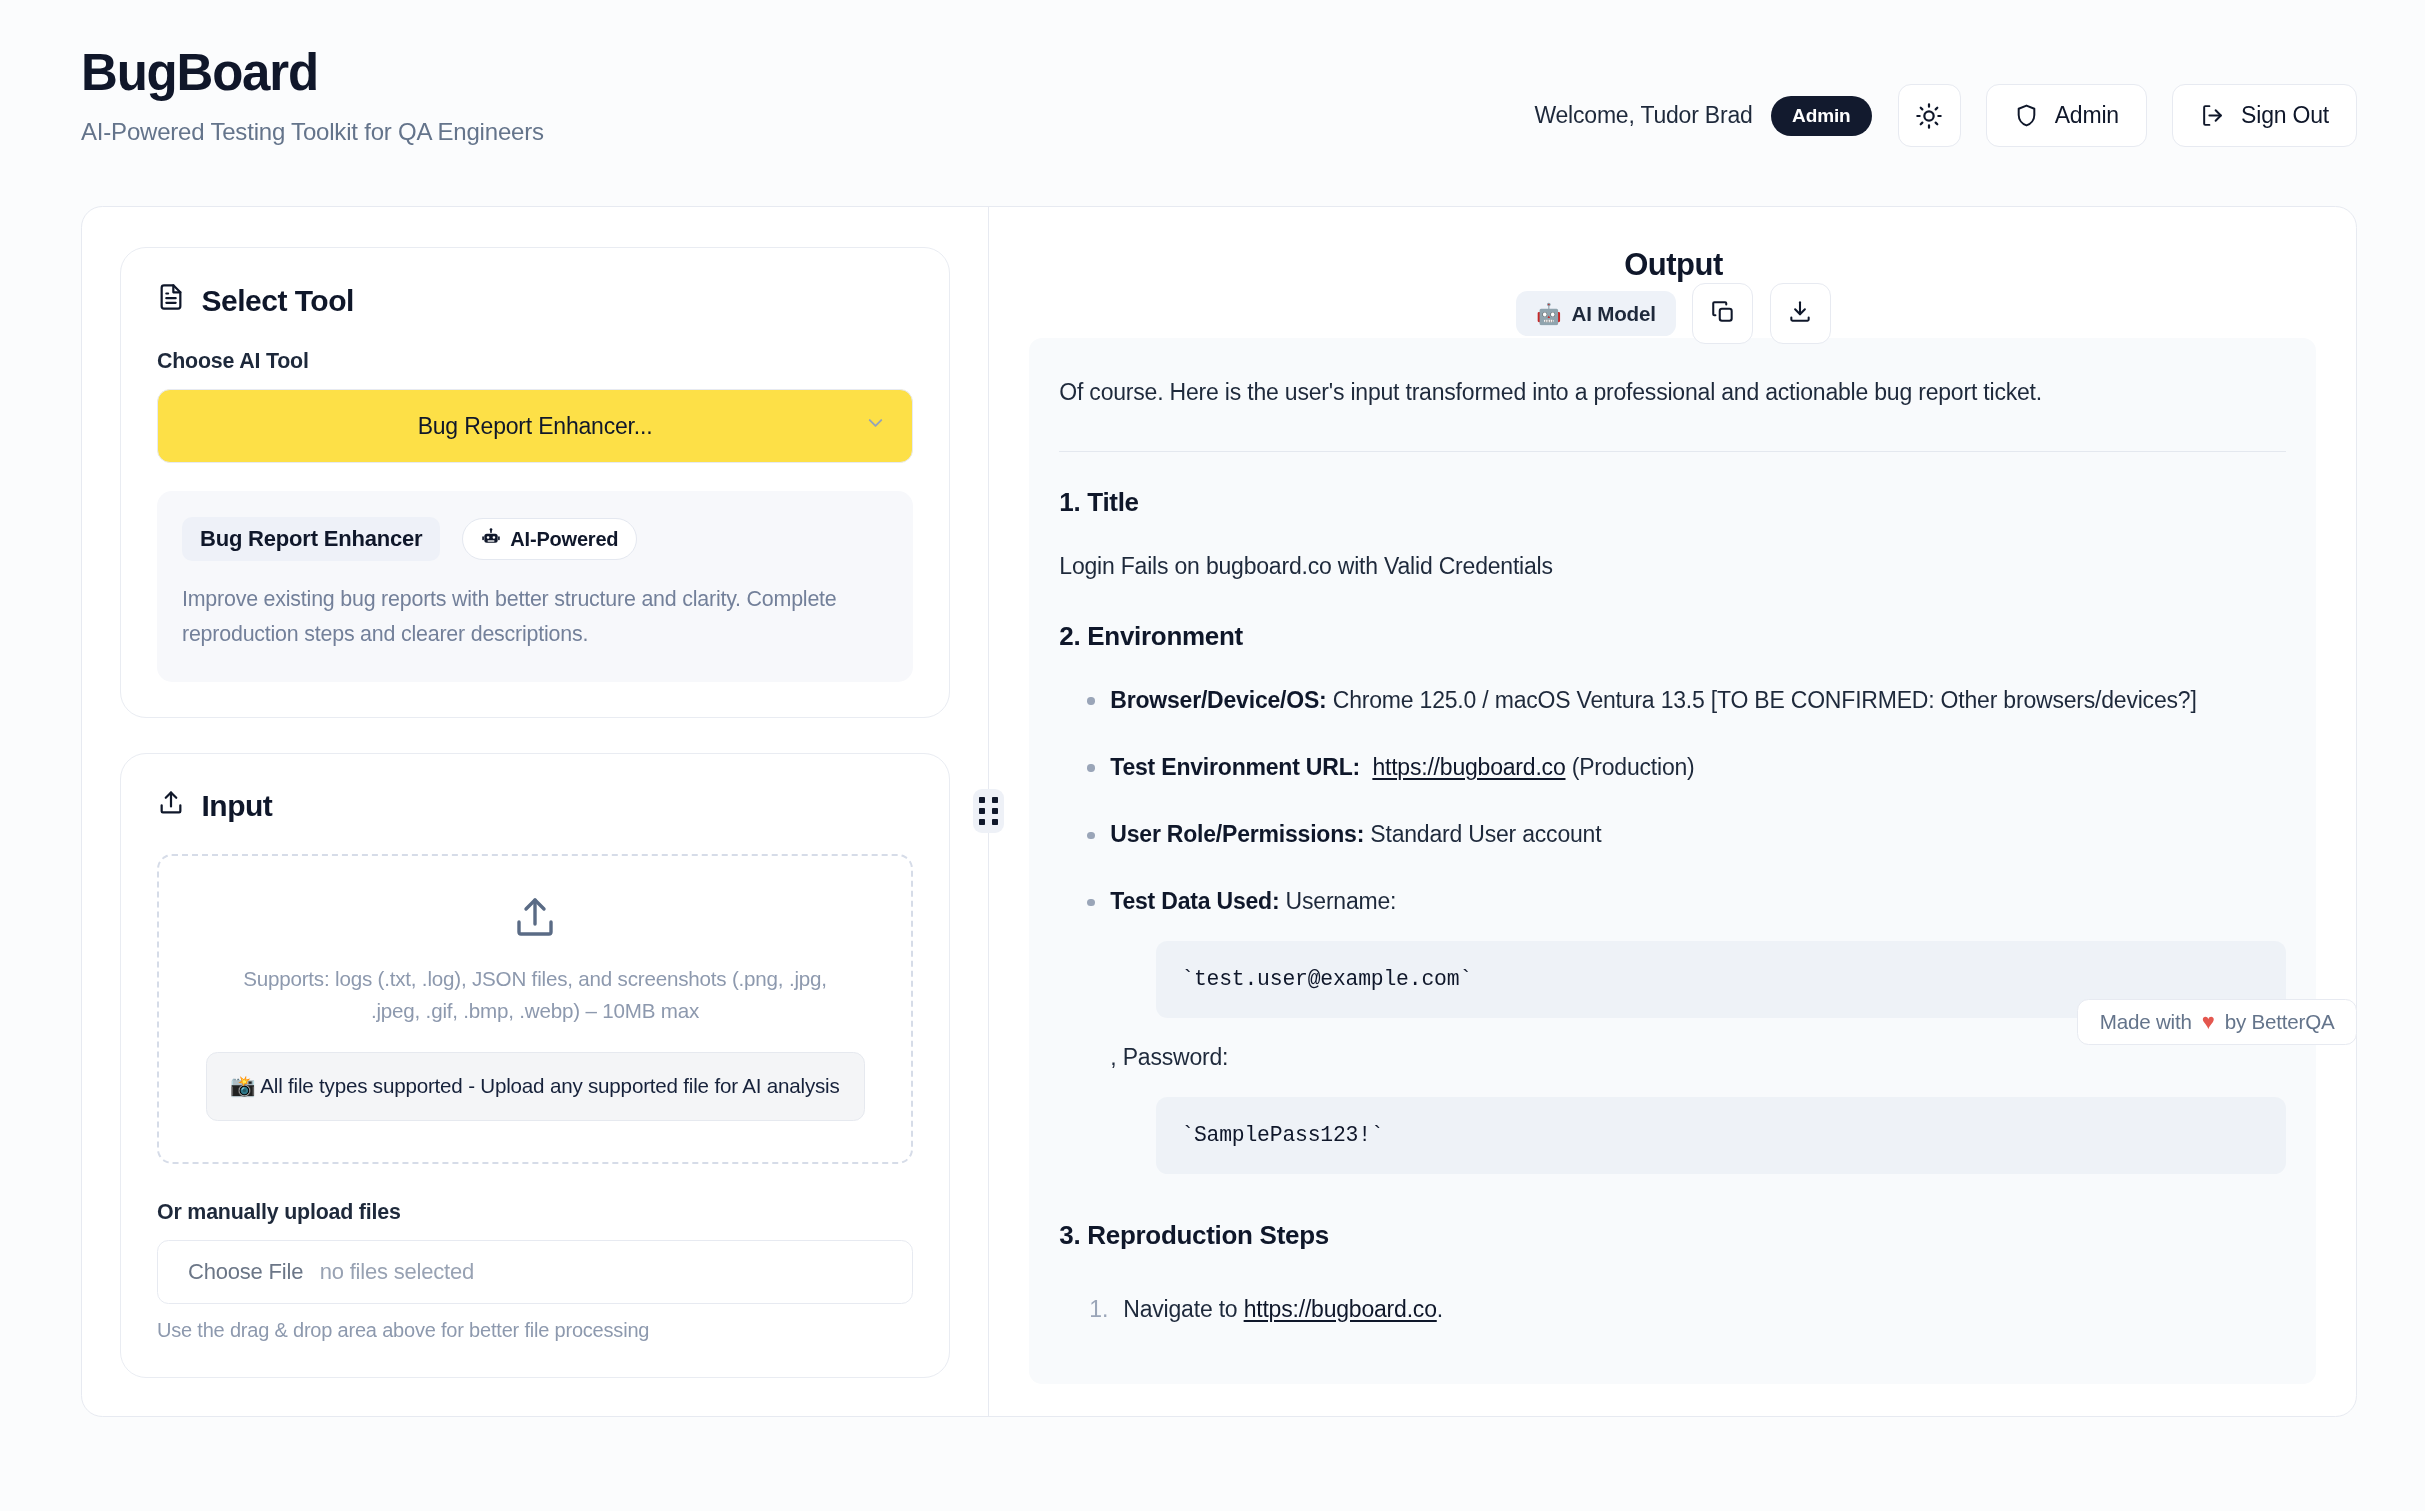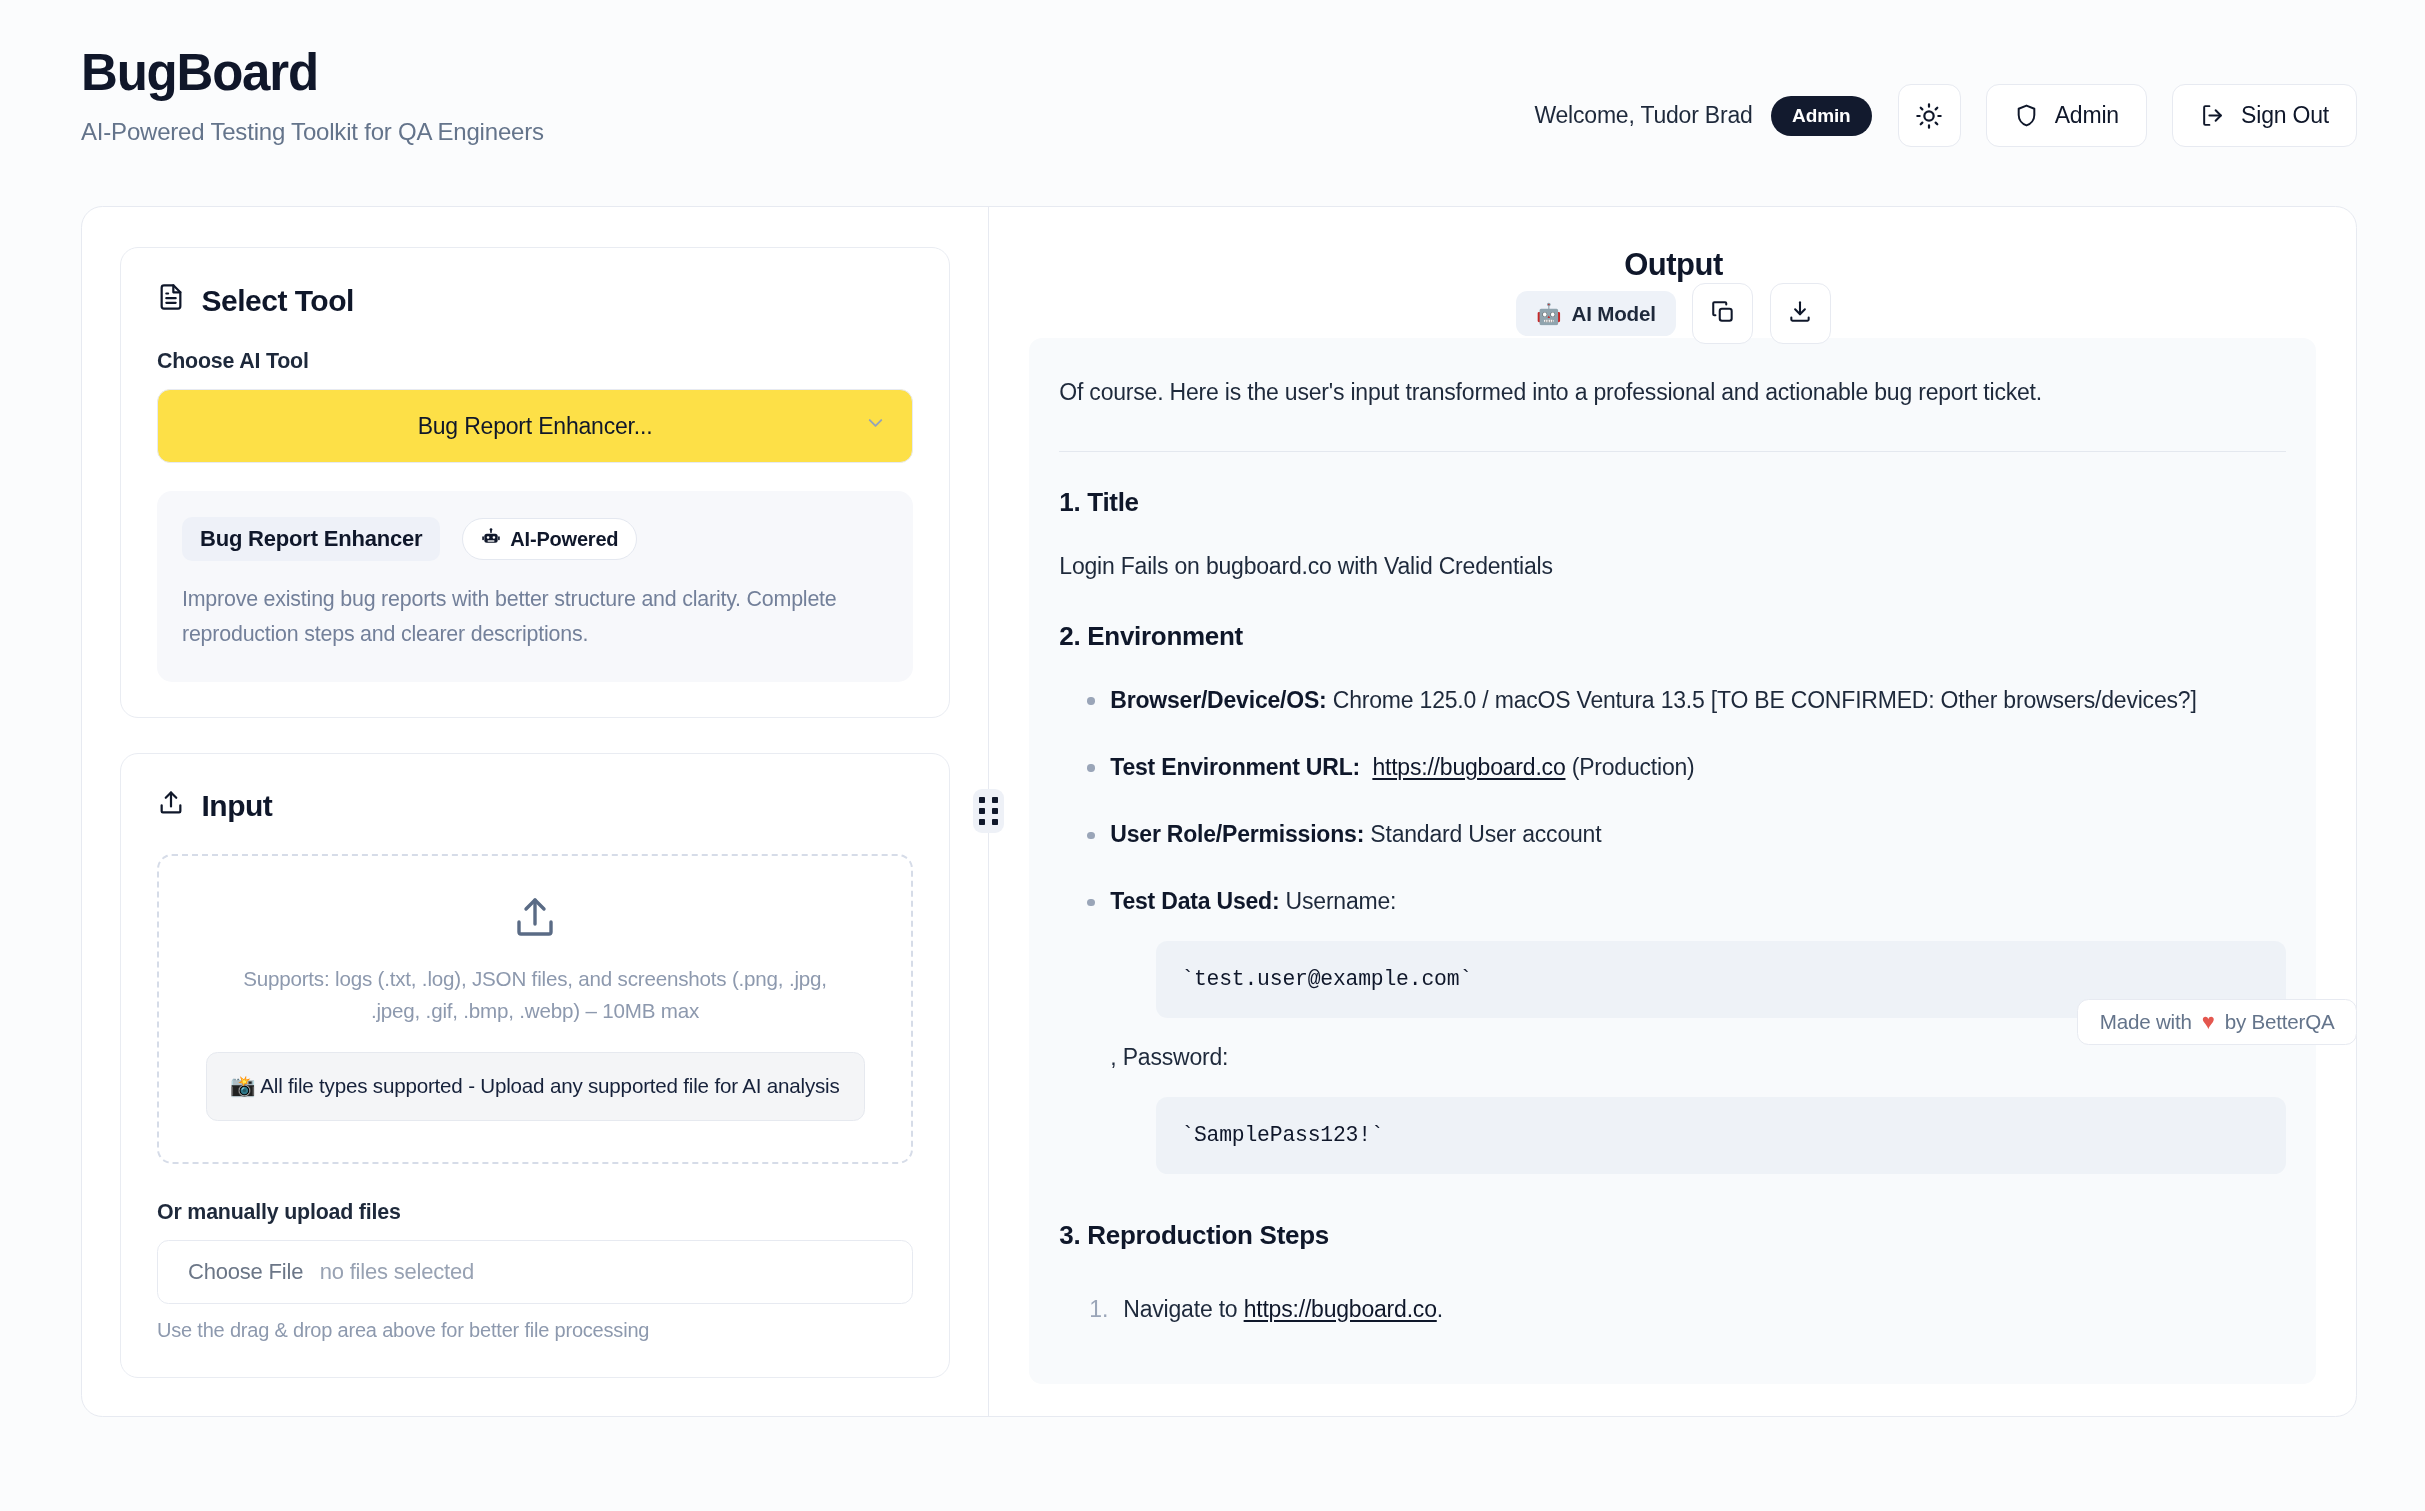--- a/index.html
+++ b/index.html
@@ -133,21 +133,21 @@
   .dots i { background: #0f172a; border-radius: 0.8px; display: block; }
   .pane-right {
     flex: 1;
     padding: 40px 40px 0 40px;
     overflow: hidden;
   }
 
   
   .card {
     border: 1.3px solid #e9ecf2;
-    border-radius: 18px;
+    border-radius: 26px;
     background: #ffffff;
     padding: 35px 36px;
   }
   .card-title {
     display: flex;
     align-items: center;
     gap: 16.5px;
     font-size: 30px;
     font-weight: 700;
     letter-spacing: -0.5px;

